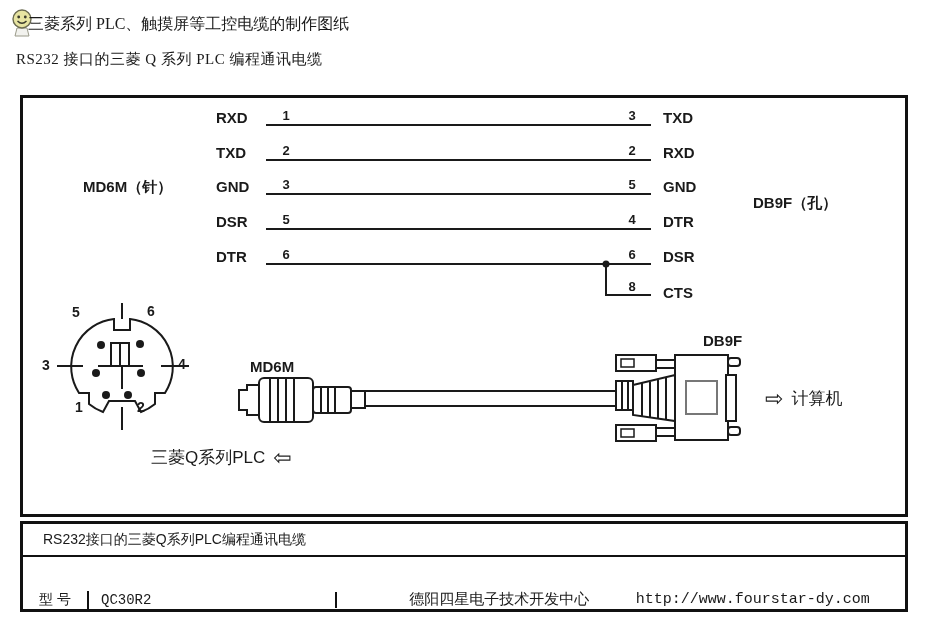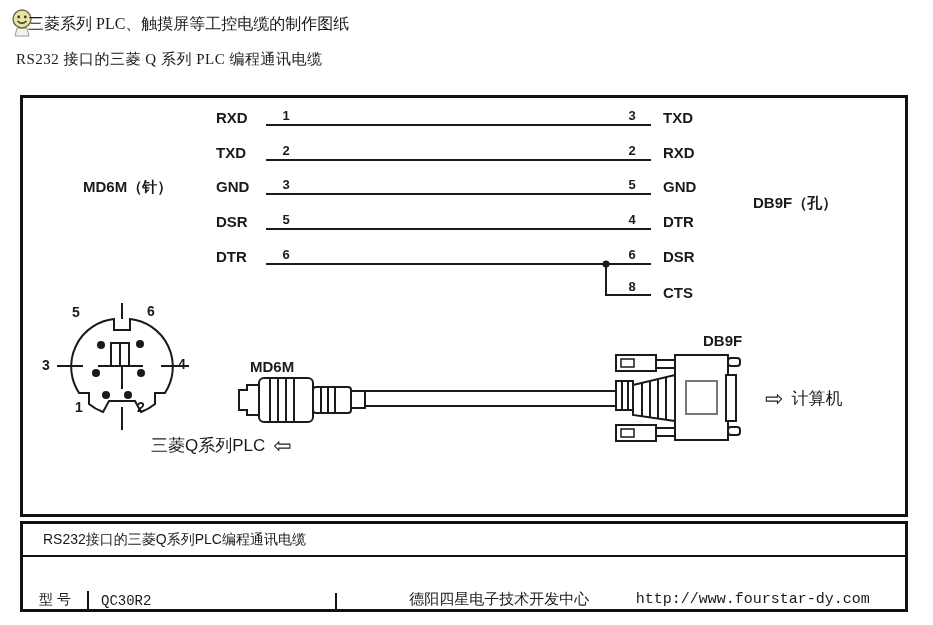--- a/index.html
+++ b/index.html
@@ -23,21 +23,21 @@
   .conn-label { position:absolute; font-weight:bold; font-size:15px; white-space:nowrap; }
   .face-num { position:absolute; font-weight:bold; font-size:14px; }
   .device-label { position:absolute; font-size:17px; white-space:nowrap; display:flex; align-items:center; gap:8px; }
   .block-arrow { font-size:22px; line-height:1; }
 
   
   #table-box { position:absolute; left:20px; top:521px; width:888px; height:91px;
     border:3px solid #111; background:#fff; display:flex; flex-direction:column;gap:33px; }
   #table-title-row { height:47px; border-bottom:2px solid #111; display:flex; align-items:center;
     padding-left:20px; font-size:14px; }
-  #table-model-row { flex:1; display:flex; align-items:flex-end; font-size:14px; }
+  #table-model-row { flex:1; display:flex; align-items:center; font-size:14px; }
   #cell-model-label { width:66px; border-right:2px solid #111; display:flex;
     align-items:center; justify-content:center; }
   #cell-model-value { width:248px; border-right:2px solid #111; display:flex;
     align-items:center; padding-left:12px; font-family:"Liberation Mono", monospace; font-size:14px; }
   #cell-company { flex:1; display:flex; align-items:center; }
   #company-name { width:48%; text-align:center; font-size:15px;margin-left:26px; }
   #company-url { flex:1; text-align:left; font-family:"Liberation Mono", monospace; font-size:15px; }
 </style>
 </head>
 <body>
@@ -171,21 +171,21 @@
   <div class="face-num" style="left:49px;  top:206px;">5</div>
   <div class="face-num" style="left:124px; top:205px;">6</div>
   <div class="face-num" style="left:19px;  top:259px;">3</div>
   <div class="face-num" style="left:155px; top:258px;">4</div>
   <div class="face-num" style="left:52px;  top:301px;">1</div>
   <div class="face-num" style="left:114px; top:301px;">2</div>
 
   <div class="conn-label" style="left:227px; top:260px;">MD6M</div>
   <div class="conn-label" style="left:680px; top:234px;">DB9F</div>
 
-  <div class="device-label" style="left:128px; top:336px;">
+  <div class="device-label" style="left:128px; top:348px;">
     <span>三菱Q系列PLC</span>
     <span class="block-arrow">⇦</span>
   </div>
   <div class="device-label" style="left:742px; top:289px;">
     <span class="block-arrow">⇨</span>
     <span>计算机</span>
   </div>
 </div>
 
 <div id="table-box">

